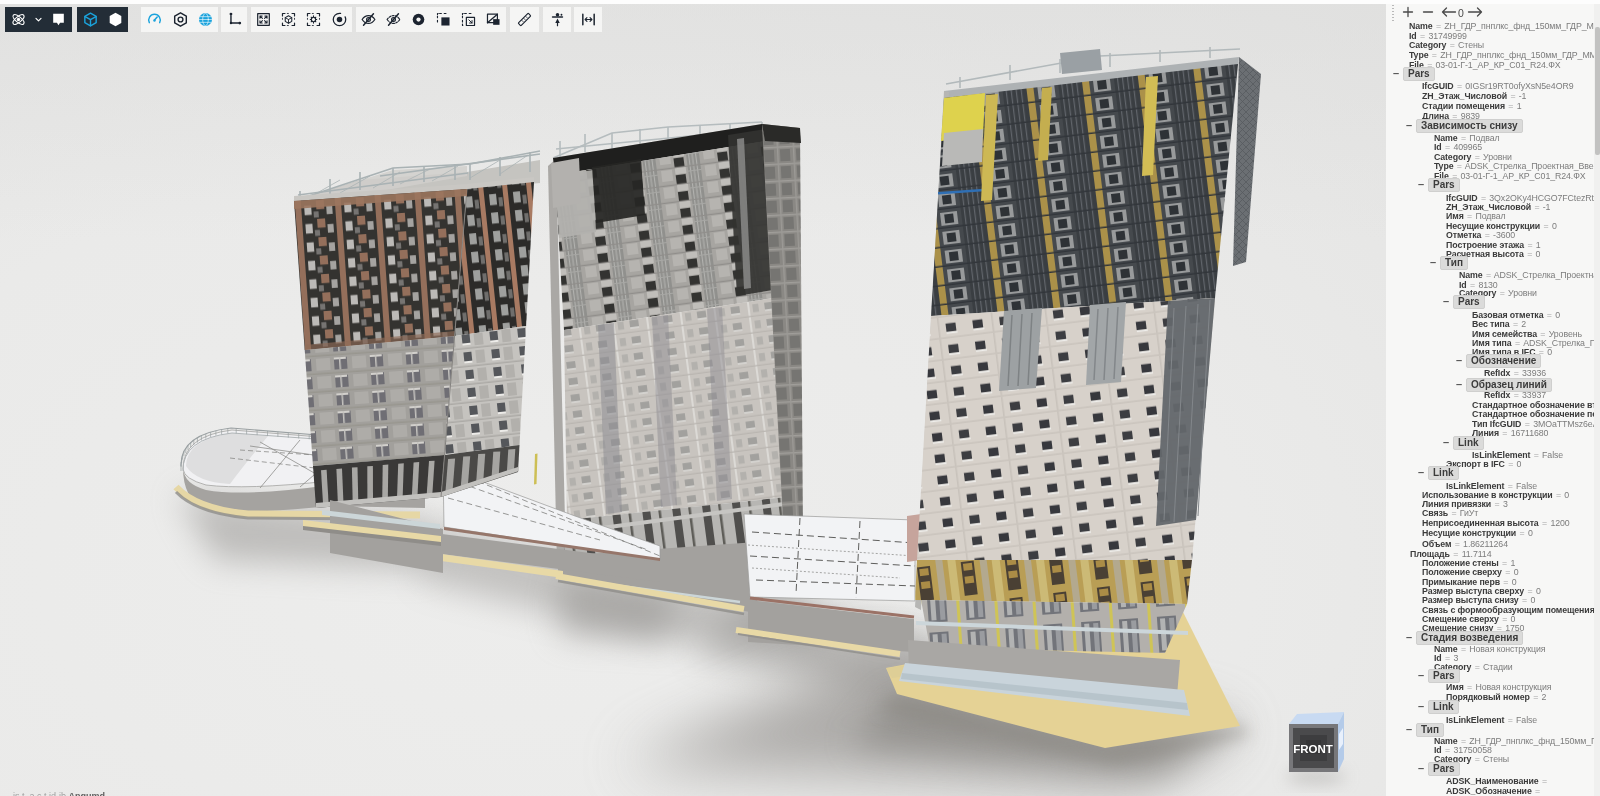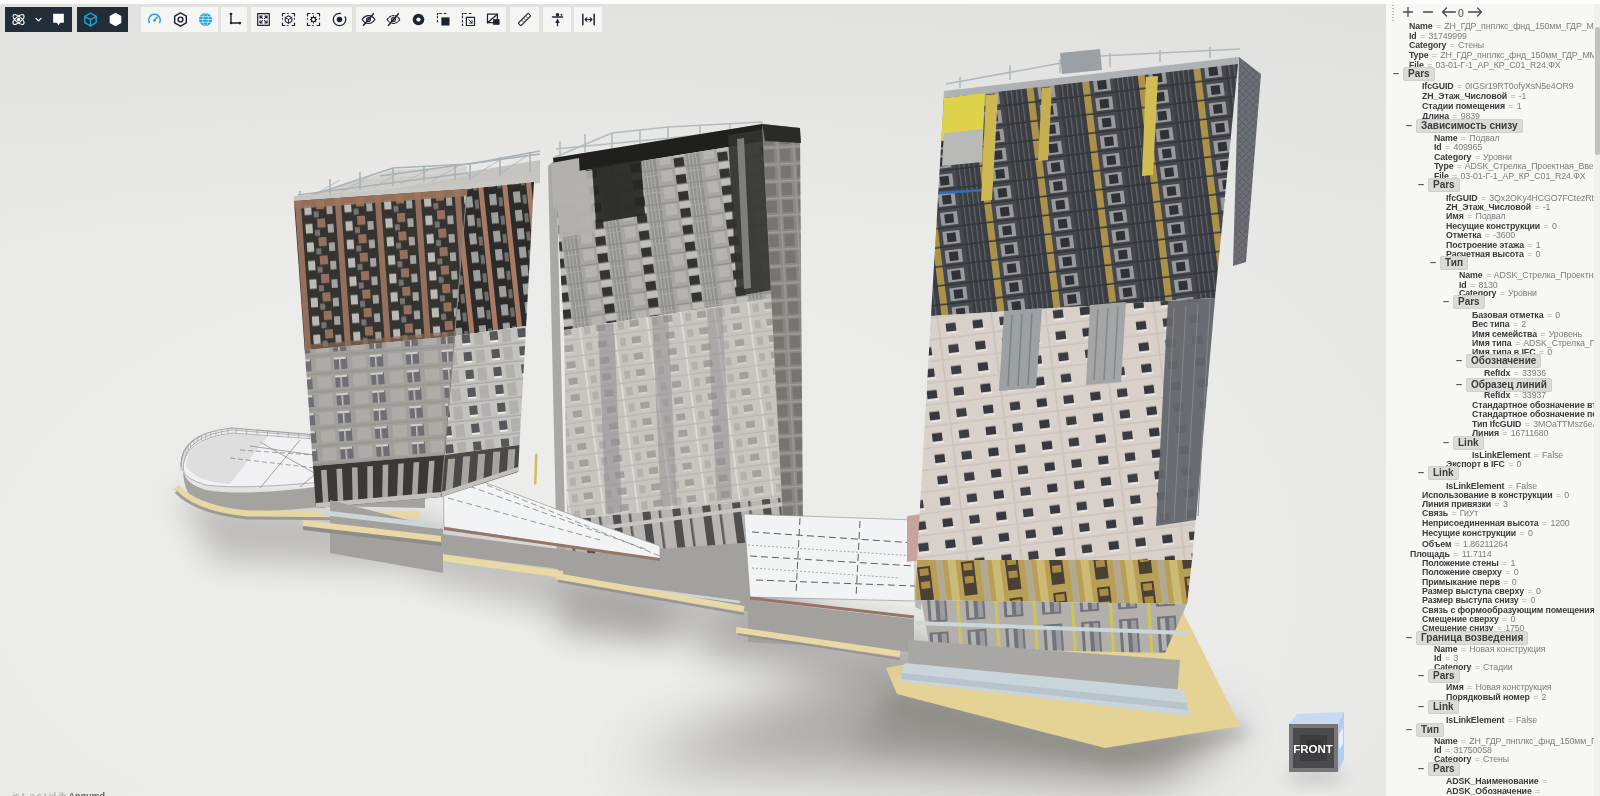--- a/index.html
+++ b/index.html
@@ -572,21 +572,21 @@
       <div class="prow" style="left:24px;top:549px"><b>Площадь</b> <span class="eq">=</span> 11.7114</div>
       <div class="prow" style="left:36px;top:558px"><b>Положение стены</b> <span class="eq">=</span> 1</div>
       <div class="prow" style="left:36px;top:567px"><b>Положение сверху</b> <span class="eq">=</span> 0</div>
       <div class="prow" style="left:36px;top:577px"><b>Примыкание перв</b> <span class="eq">=</span> 0</div>
       <div class="prow" style="left:36px;top:586px"><b>Размер выступа сверху</b> <span class="eq">=</span> 0</div>
       <div class="prow" style="left:36px;top:595px"><b>Размер выступа снизу</b> <span class="eq">=</span> 0</div>
       <div class="prow" style="left:36px;top:605px"><b>Связь с формообразующим помещения</b>  0</div>
       <div class="prow" style="left:36px;top:614px"><b>Смещение сверху</b> <span class="eq">=</span> 0</div>
       <div class="prow" style="left:36px;top:623px"><b>Смещение снизу</b> <span class="eq">=</span> 1750</div>
       <div class="minus" style="left:20px;top:631px">–</div>
-      <div class="chip" style="left:30px;top:631px">Граница возведения</div>
+      <div class="chip" style="left:30px;top:631px">Стадия возведения</div>
       <div class="prow" style="left:48px;top:644px"><b>Name</b> <span class="eq">=</span> Новая конструкция</div>
       <div class="prow" style="left:48px;top:653px"><b>Id</b> <span class="eq">=</span> 3</div>
       <div class="prow" style="left:48px;top:662px"><b>Category</b> <span class="eq">=</span> Стадии</div>
       <div class="minus" style="left:32px;top:669px">–</div>
       <div class="chip" style="left:42px;top:669px">Pars</div>
       <div class="prow" style="left:60px;top:682px"><b>Имя</b> <span class="eq">=</span> Новая конструкция</div>
       <div class="prow" style="left:60px;top:692px"><b>Порядковый номер</b> <span class="eq">=</span> 2</div>
       <div class="minus" style="left:32px;top:700px">–</div>
       <div class="chip" style="left:42px;top:700px">Link</div>
       <div class="prow" style="left:60px;top:715px"><b>IsLinkElement</b> <span class="eq">=</span> False</div>

